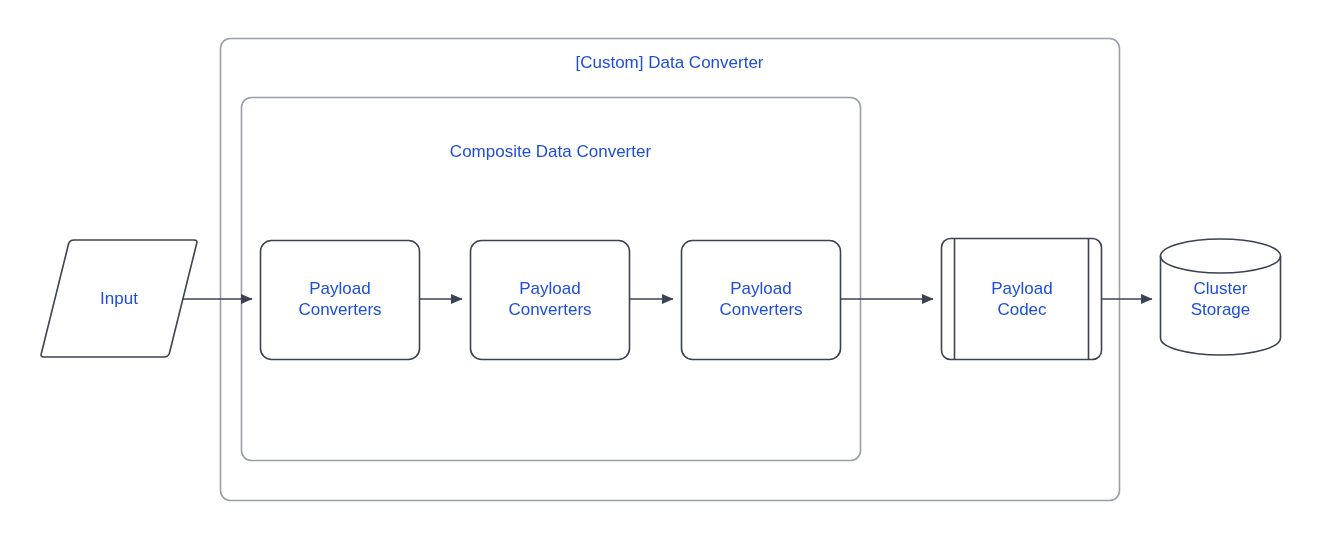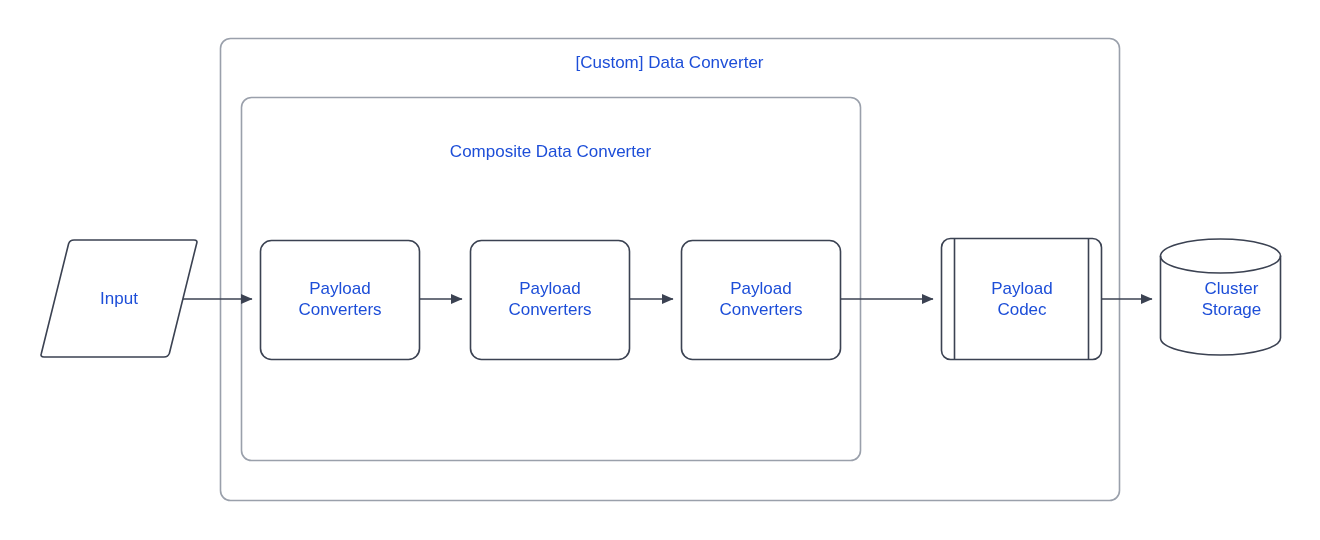--- a/index.html
+++ b/index.html
@@ -118,16 +118,16 @@
 
   <div class="lbl lbl-node" style="left:470px; top:278px; width:160px;">Payload
 Converters</div>
 
   <div class="lbl lbl-node" style="left:681px; top:278px; width:160px;">Payload
 Converters</div>
 
   <div class="lbl lbl-node" style="left:955px; top:278px; width:134px;">Payload
 Codec</div>
 
-  <div class="lbl lbl-node" style="left:1160px; top:278px; width:121px;padding-left:11px;">Cluster
+  <div class="lbl lbl-node" style="left:1160px; top:278px; width:121px;">Cluster
 Storage</div>
 
 </div>
 
 </body></html>

